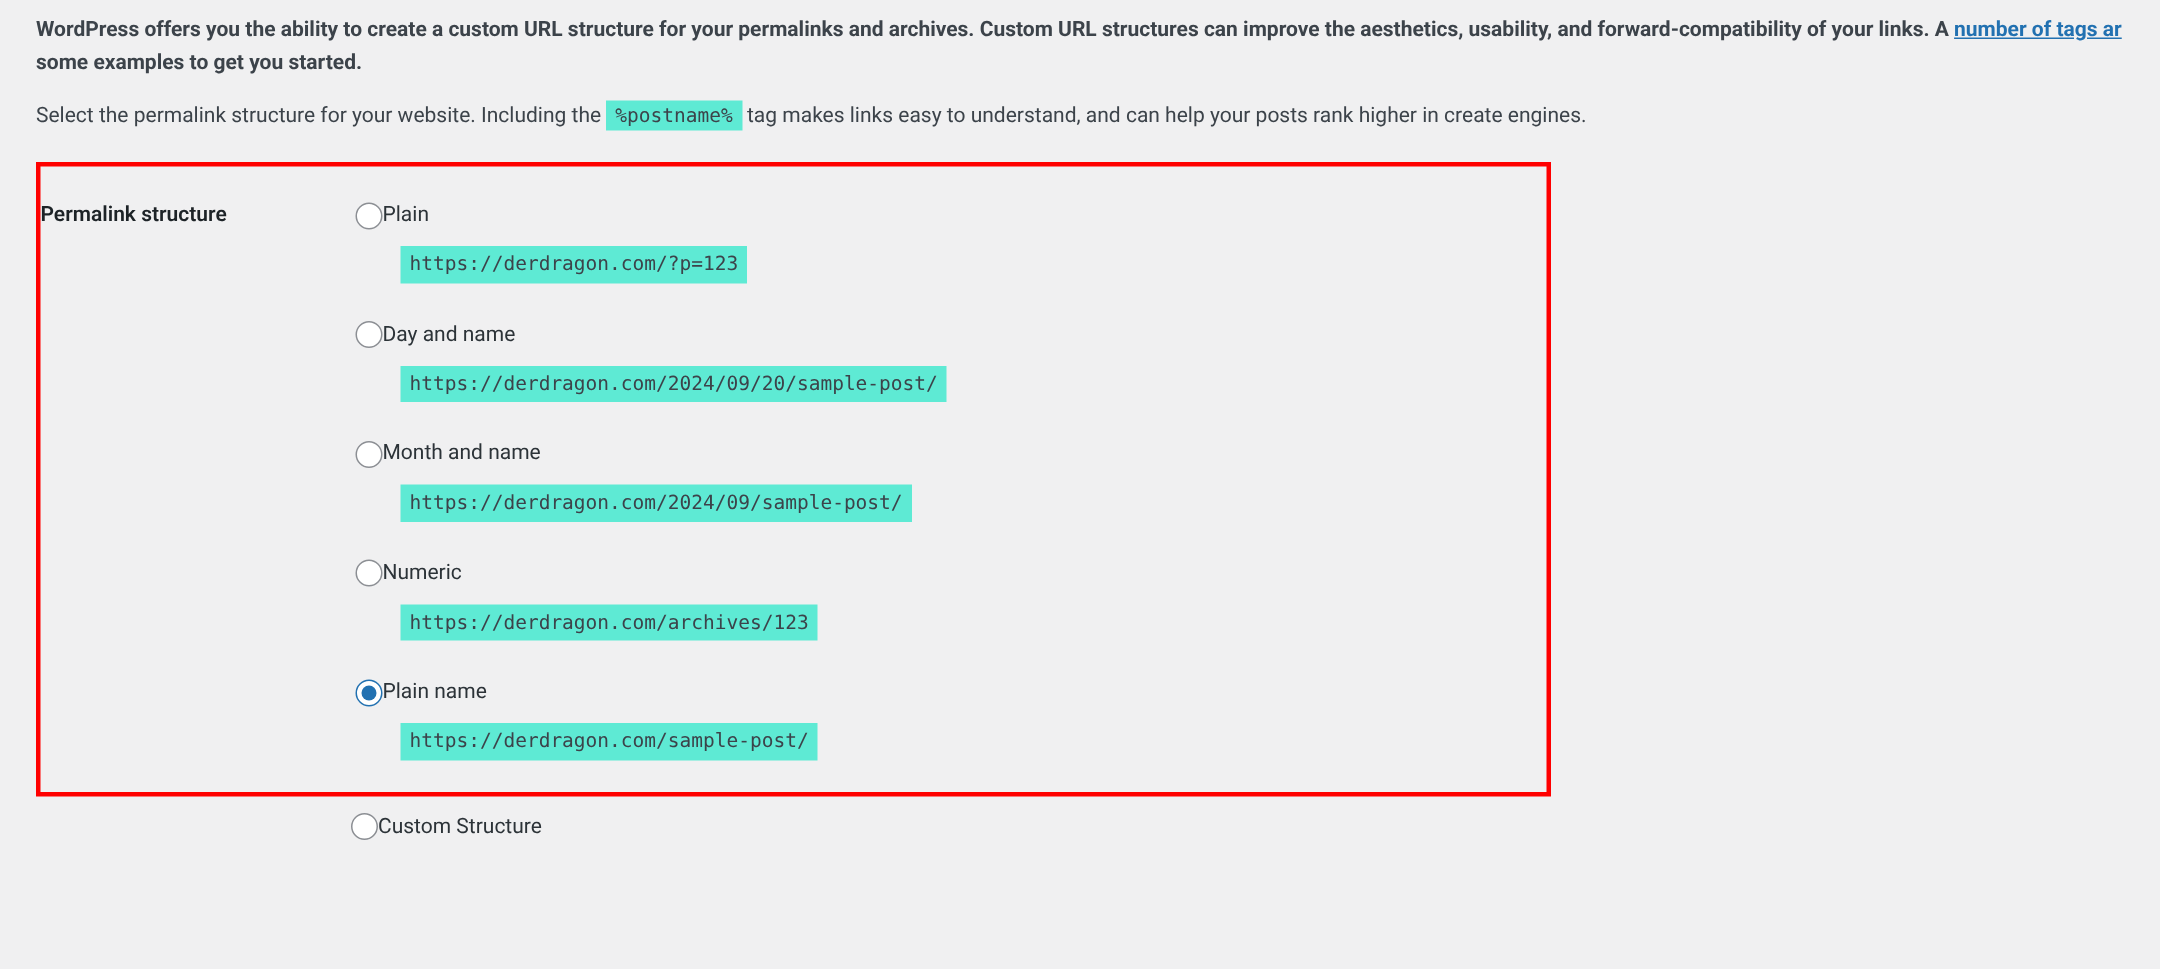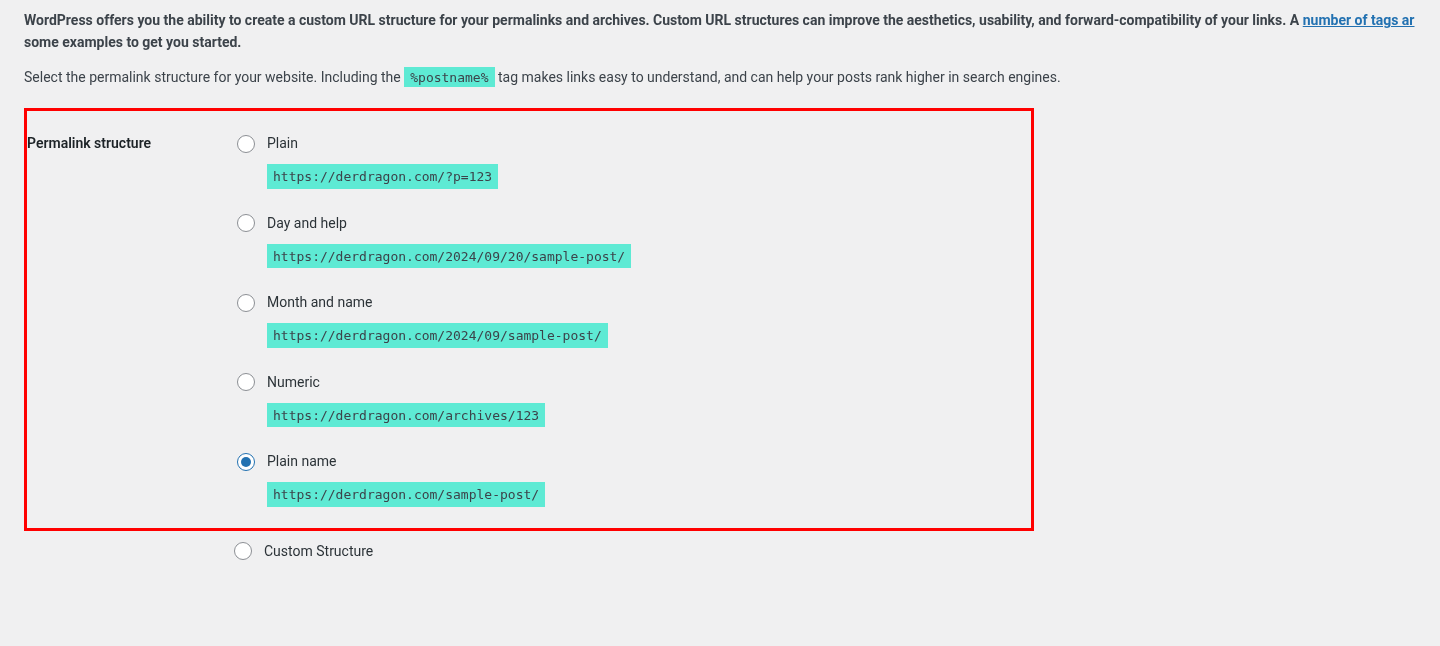--- a/index.html
+++ b/index.html
@@ -63,21 +63,20 @@
       font-size: 14px;
       color: #1d2327;
     }
     .form-table td { padding: 15px 10px; vertical-align: top; }
     fieldset { border: none; }
     .opt-row { margin-bottom: 24px; }
     .opt-row:last-child { margin-bottom: 6px; }
     .opt-label {
       display: flex;
       align-items: center;
-      gap: 12px;
       font-size: 14px;
       color: #2c3338;
       cursor: pointer;
     }
     .radio {
       appearance: none;
       width: 18px; height: 18px;
       border: 1px solid #8c8f94;
       border-radius: 50%;
       background: #fff;
@@ -115,21 +114,21 @@
 
   <p class="intro">
     <span>WordPress offers you the ability to create a custom URL structure for your permalinks and archives. Custom URL structures can improve the aesthetics, usability, and forward-compatibility of your links. A </span><a href="#">number of tags ar</a><br>
     <span> some examples to get you started.</span>
   </p>
 
 
   <p class="subdesc">
     <span>Select the permalink structure for your website. Including the </span>
     <code class="tag">%postname%</code>
-    <span> tag makes links easy to understand, and can help your posts rank higher in search engines.</span>
+    <span> tag makes links easy to understand, and can help your posts rank higher in create engines.</span>
   </p>
 
   <div class="highlight-box">
   <table class="form-table">
     <tbody>
           <tr class="highlight-tr">
       <th>Permalink structure</th>
       <td>
         <fieldset>
 
@@ -137,21 +136,21 @@
             <label class="opt-label">
               <input type="radio" name="selection" class="radio" style="">
               <span>Plain</span>
             </label>
             <code class="url url-sample">https://derdragon.com/?p=123</code>
           </div>
 
           <div class="opt-row">
             <label class="opt-label">
               <input type="radio" name="selection" class="radio" style="">
-              <span>Day and help</span>
+              <span>Day and name</span>
             </label>
             <code class="url url-sample">https://derdragon.com/2024/09/20/sample-post/</code>
           </div>
 
           <div class="opt-row">
             <label class="opt-label">
               <input type="radio" name="selection" class="radio" style="">
               <span>Month and name</span>
             </label>
             <code class="url url-sample">https://derdragon.com/2024/09/sample-post/</code>

